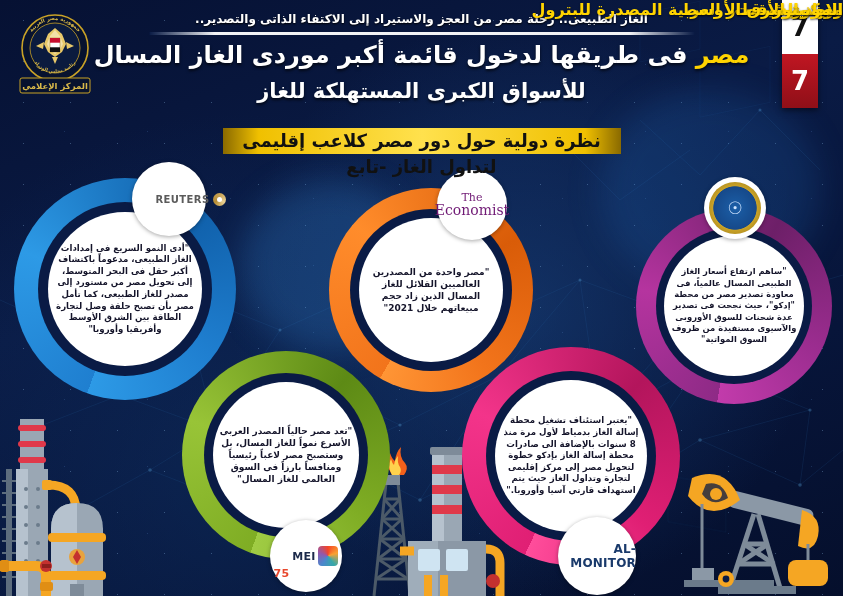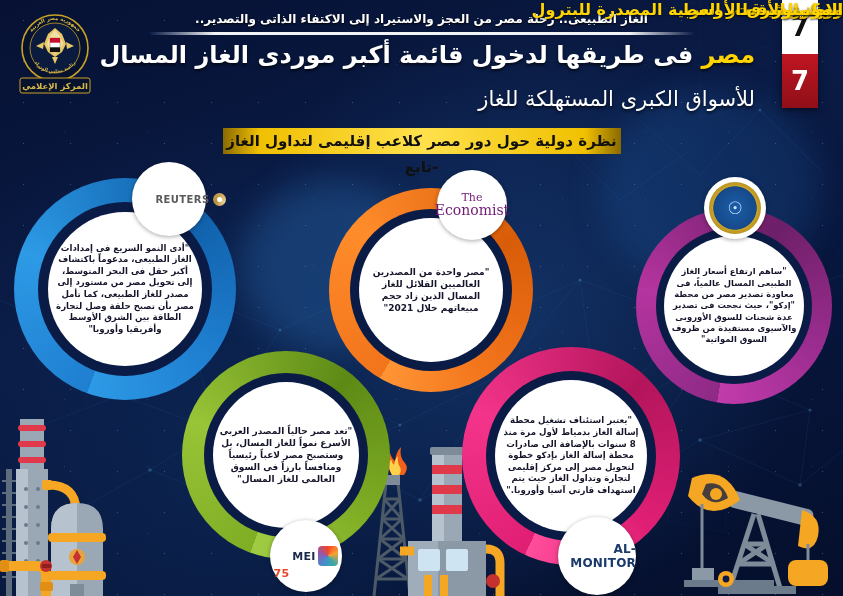--- a/index.html
+++ b/index.html
@@ -31,29 +31,29 @@
   .kicker{
     position:absolute; top:12px; left:0; right:0; text-align:center;
     color:#ffffff; font-size:12px; font-weight:bold; letter-spacing:0;
     text-shadow:0 1px 2px #000;
   }
   .rule{
     position:absolute; top:32px; left:50%; transform:translateX(-50%);
     width:545px; height:3px; background:linear-gradient(90deg,#0a1b45,#fff 12%,#fff 88%,#0a1b45);
     opacity:.95;
   }
-  .title-wrap{position:absolute; top:40px; left:0; right:0; text-align:right; padding:0 88px;}
+  .title-wrap{position:absolute; top:40px; left:0; right:0; text-align:center; padding:0 88px;}
   .title-l1{font-size:24px; font-weight:bold; color:#ffffff; line-height:1.25; text-shadow:0 2px 3px #000a;}
   .title-l1 .hl{color:#ffd400;}
-  .title-l2{font-size:21px; font-weight:normal; color:#ffffff; line-height:1.3; margin-top:16px; text-shadow:0 2px 3px #000a;}
+  .title-l2{font-size:21px; font-weight:bold; color:#ffffff; line-height:1.3; margin-top:8px; text-shadow:0 2px 3px #000a;}
   .ribbon{
     position:absolute; top:128px; left:50%; transform:translateX(-50%);
     width:398px; height:26px; line-height:26px; text-align:center;
     background:linear-gradient(90deg,#8a6a00 0%,#f0c000 9%,#ffe14d 50%,#f0c000 91%,#8a6a00 100%);
-    color:#111111; font-size:15px; font-weight:bold;
+    color:#111111; font-size:18px; font-weight:bold;
   }
   
   .flag{position:absolute; top:0; right:25px; width:36px; height:108px; z-index:7;
         box-shadow:0 2px 6px rgba(0,0,0,.55);}
   .flag .f-top{height:54px; background:#ffffff; color:#111; display:flex; align-items:center; justify-content:center;
         font-size:26px; font-weight:bold;}
   .flag .f-bot{height:54px; background:linear-gradient(180deg,#c01622,#8f0f18); color:#fff; display:flex;
         align-items:center; justify-content:center; font-size:26px; font-weight:bold;}
 
   

